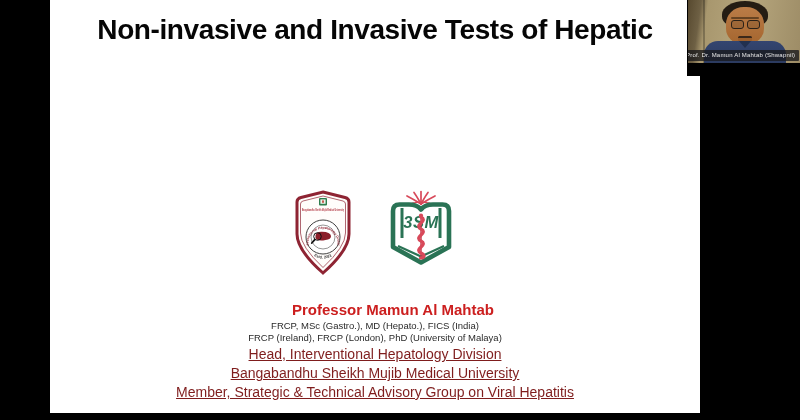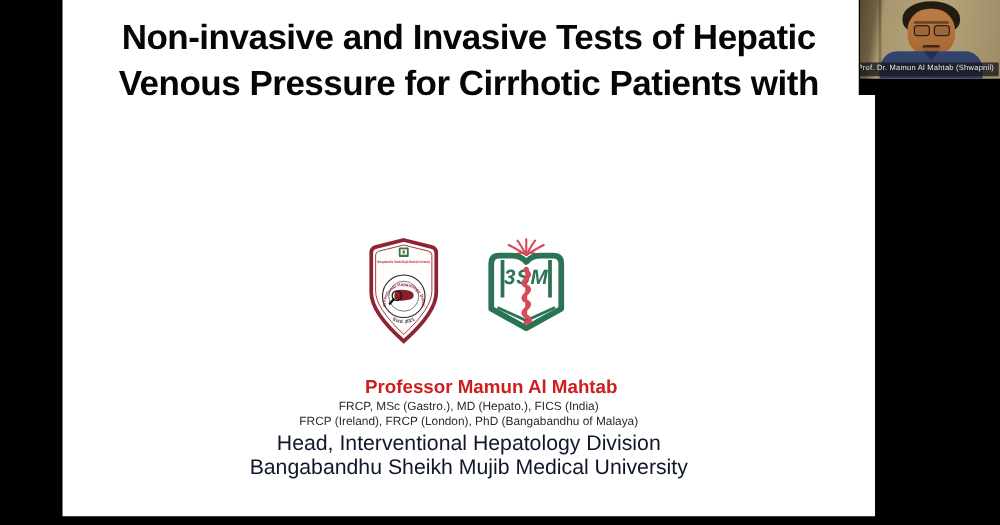--- a/index.html
+++ b/index.html
@@ -11,21 +11,21 @@
   .slide { position:absolute; left:50px; top:0; width:650px; height:413px; background:#ffffff; }
   .slide-title { position:absolute; top:11px; left:0; width:100%; text-align:center;
                  font-weight:bold; font-size:28px; line-height:37px; color:#060606; letter-spacing:-0.4px; }
   .logos-row { position:absolute; top:190px; left:0; width:100%; display:flex;
                justify-content:center; align-items:flex-start; gap:30px; }
 
   
   .presenter { position:absolute; top:301px; left:0; width:100%; text-align:center; color:#161616; }
   .presenter-name { color:#cc1f1f; font-weight:bold; font-size:15px; line-height:17px; margin-bottom:2px;padding-left:36px; }
   .cred-line { font-size:9.5px; line-height:11.5px; color:#2a2a2a; }
-  .affil-line { font-size:17px; line-height:19px; color:#0f172a; }
+  .affil-line { font-size:14px; line-height:19px; color:#7f1d1d;text-decoration:underline; }
   .affil-block { margin-top:2px; }
 
   
   .webcam-window { position:absolute; left:687px; top:0; width:113px; height:76px; background:#000; }
   .webcam-video { position:absolute; left:1px; top:0; width:112px; height:63px; overflow:hidden;
     background:linear-gradient(98deg,#57492f 0%,#6e6044 11%,#a8976e 17%,#b6a67d 52%,#9d8c66 100%); }
   .wall-line { position:absolute; left:15px; top:0; width:2px; height:100%; background:rgba(0,0,0,0.25); }
   .person-hair { position:absolute; left:34px; top:1px; width:46px; height:27px;
     background:#241c13; border-radius:50% 50% 42% 42%; }
   .person-face { position:absolute; left:38px; top:7px; width:38px; height:37px;
@@ -45,21 +45,20 @@
 </style>
 </head>
 <body>
 
 <div class="stage">
 
   <div class="slide">
 
     <div class="slide-title">
       <div>Non-invasive and Invasive Tests of Hepatic</div>
-      <div>Venous Pressure for Cirrhotic Patients with</div>
     </div>
 
     <div class="logos-row">
 
       <svg width="62" height="86" viewBox="0 0 62 86">
         <path d="M31,2 L53,7.5 Q57,8.5 57,12 L57,44 Q57,60 31,83 Q5,60 5,44 L5,12 Q5,8.5 9,7.5 Z" fill="#fffdfb" stroke="#8e2433" stroke-width="3"></path>
         <path d="M31,6 L51,11 Q53.5,11.7 53.5,14 L53.5,43 Q53.5,56.5 31,77.5 Q8.5,56.5 8.5,43 L8.5,14 Q8.5,11.7 11,11 Z" fill="none" stroke="#8e2433" stroke-width="0.7"></path>
         <rect x="27" y="8" width="8" height="7.5" rx="1" fill="#2f7d4e"></rect>
         <rect x="28.4" y="9.4" width="5.2" height="4.4" fill="#e9f4eb"></rect>
         <rect x="30.2" y="10.4" width="1.6" height="2.4" fill="#c0392b"></rect>
@@ -100,24 +99,25 @@
           <path d="M 37,27 C 45,31 29,35 37,39 C 45,43 29,47 37,51 C 45,55 29,59 37,63 C 42,65.5 40,68 36.5,68" stroke="#d8495a" stroke-width="3.2" fill="none" stroke-linecap="round"></path>
           <circle cx="37" cy="25.5" r="2.1" fill="#d8495a"></circle>
         </g>
       </svg>
 
     </div>
 
     <div class="presenter">
       <div class="presenter-name">Professor Mamun Al Mahtab</div>
       <div class="cred-line">FRCP, MSc (Gastro.), MD (Hepato.), FICS (India)</div>
-      <div class="cred-line">FRCP (Ireland), FRCP (London), PhD (Bangabandhu of Malaya)</div>
+      <div class="cred-line">FRCP (Ireland), FRCP (London), PhD (University of Malaya)</div>
       <div class="affil-block">
         <div class="affil-line">Head, Interventional Hepatology Division</div>
         <div class="affil-line">Bangabandhu Sheikh Mujib Medical University</div>
+        <div class="affil-line">Member, Strategic &amp; Technical Advisory Group on Viral Hepatitis</div>
       </div>
     </div>
 
   </div>
 
   <div class="webcam-window">
     <div class="webcam-video">
       <div class="wall-line"></div>
       <div class="person-hair"></div>
       <div class="person-face"></div>

